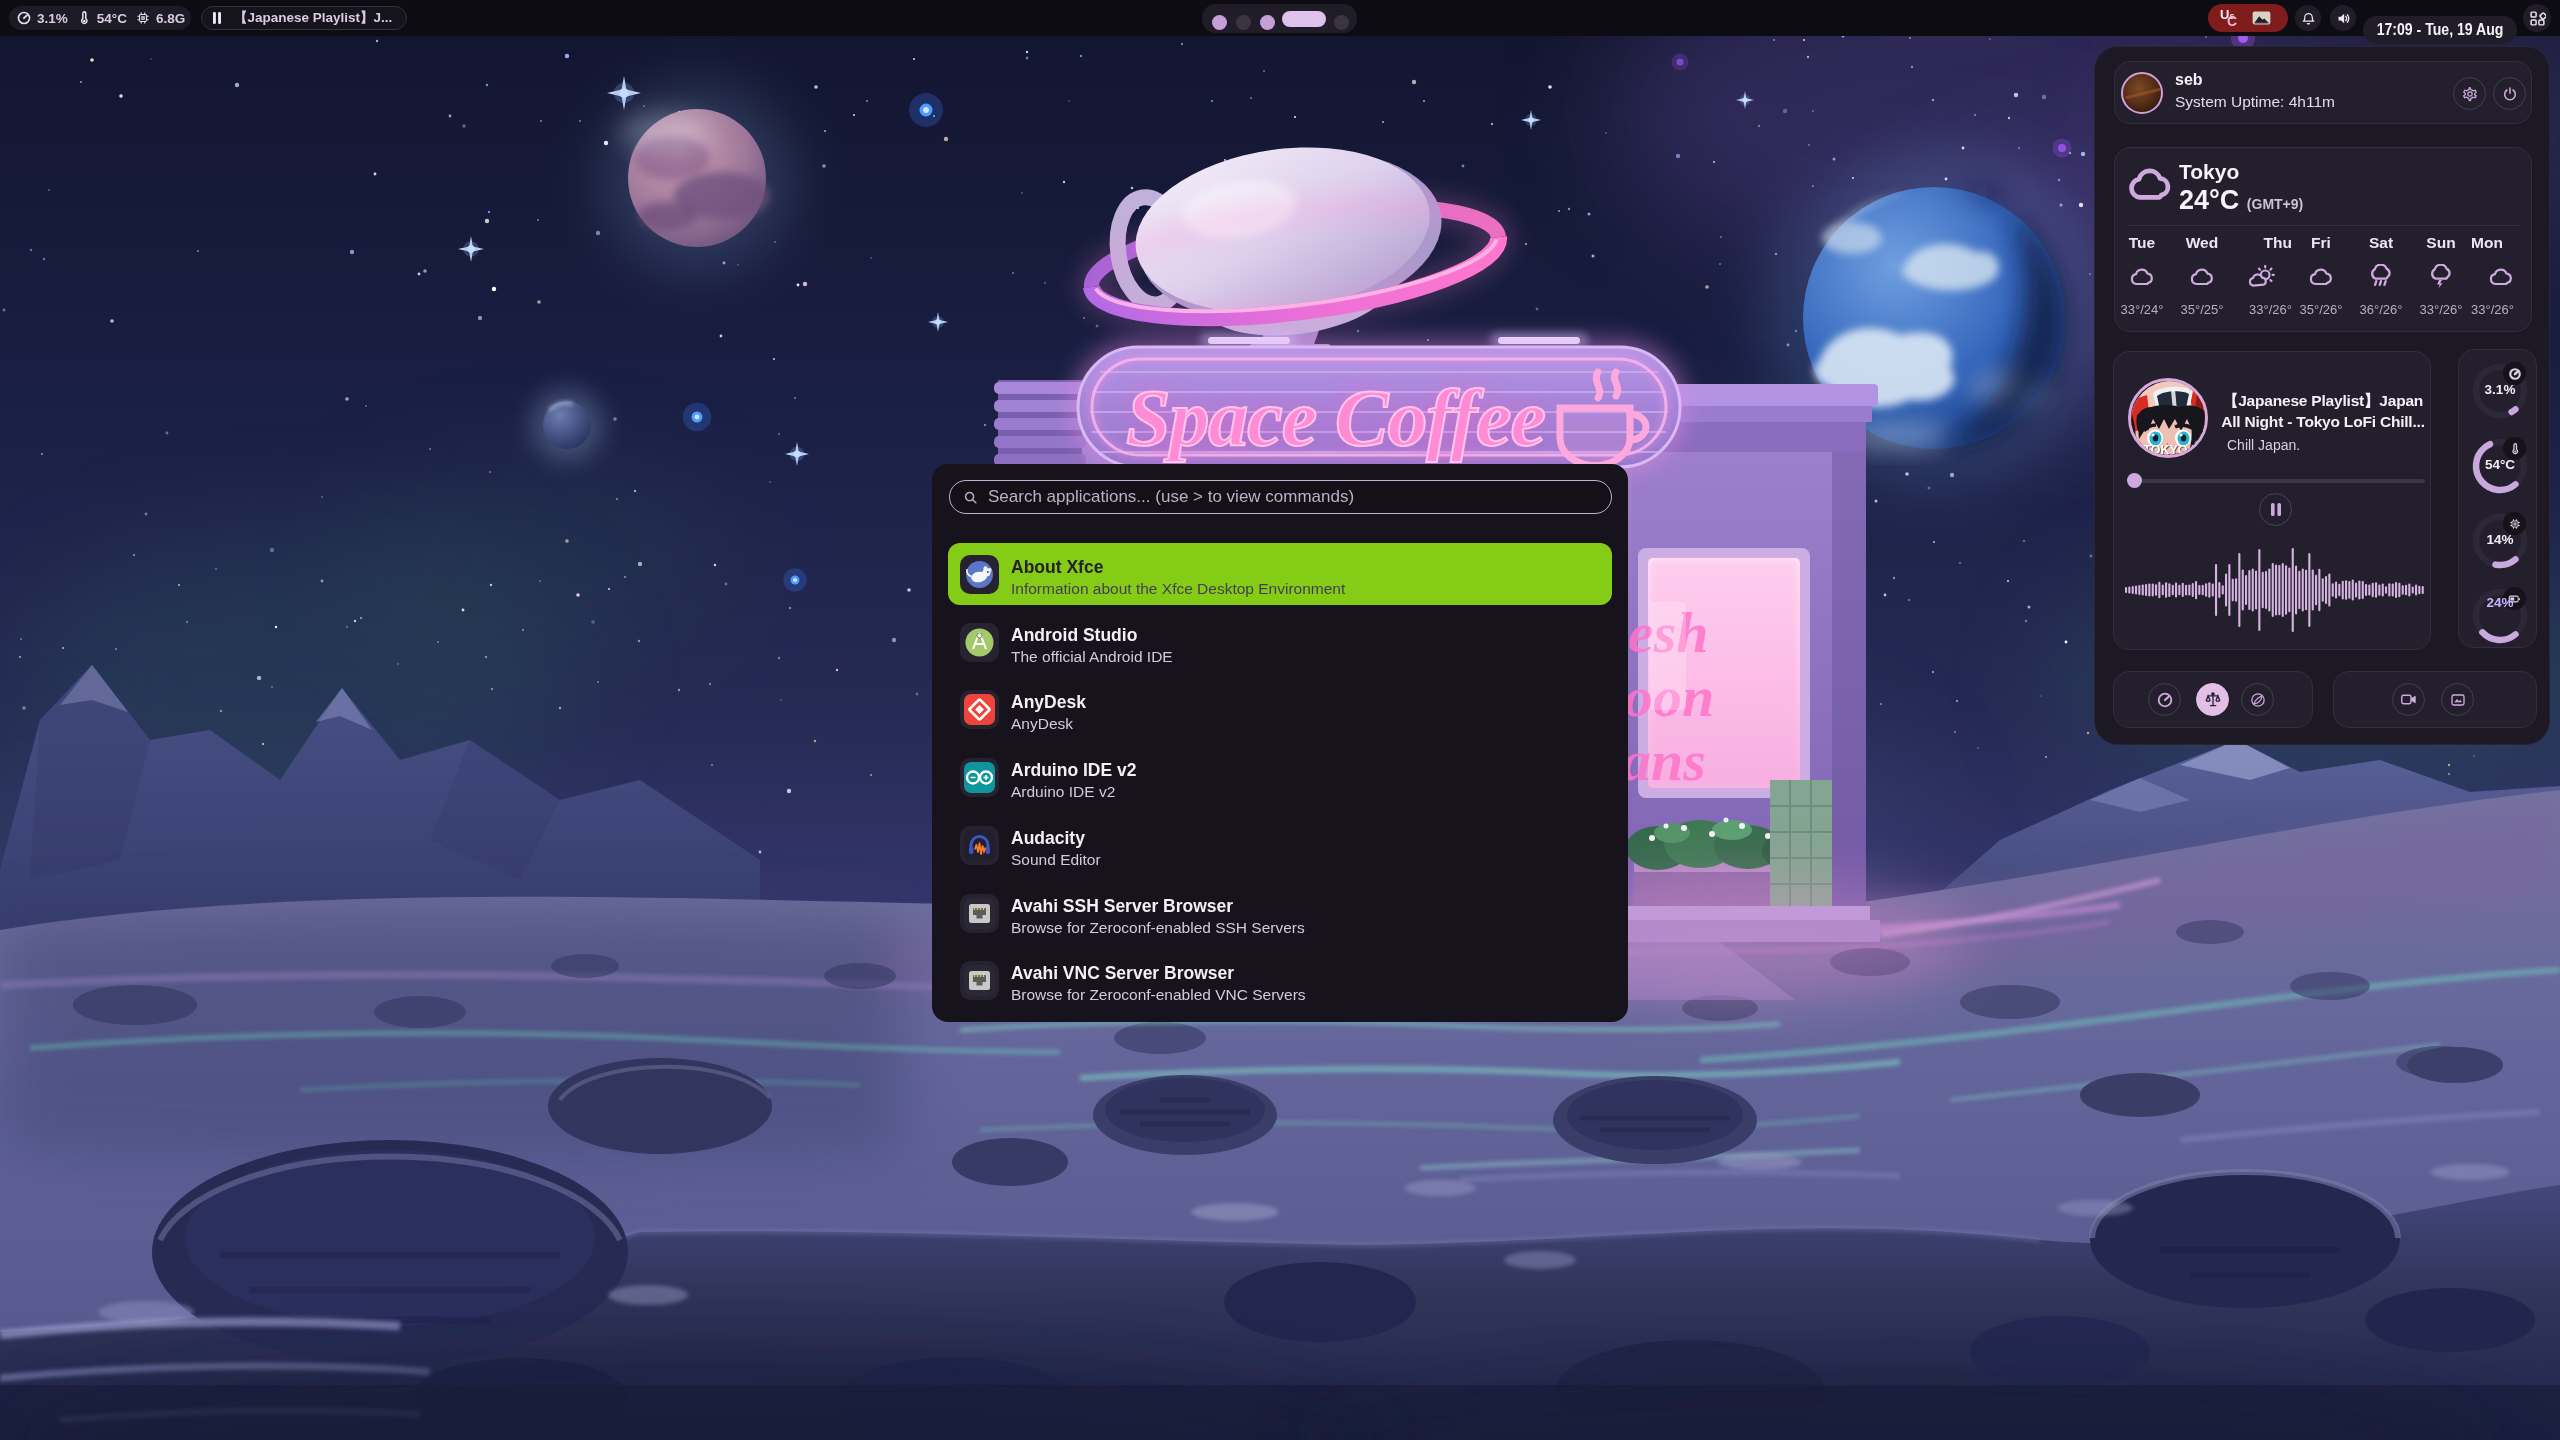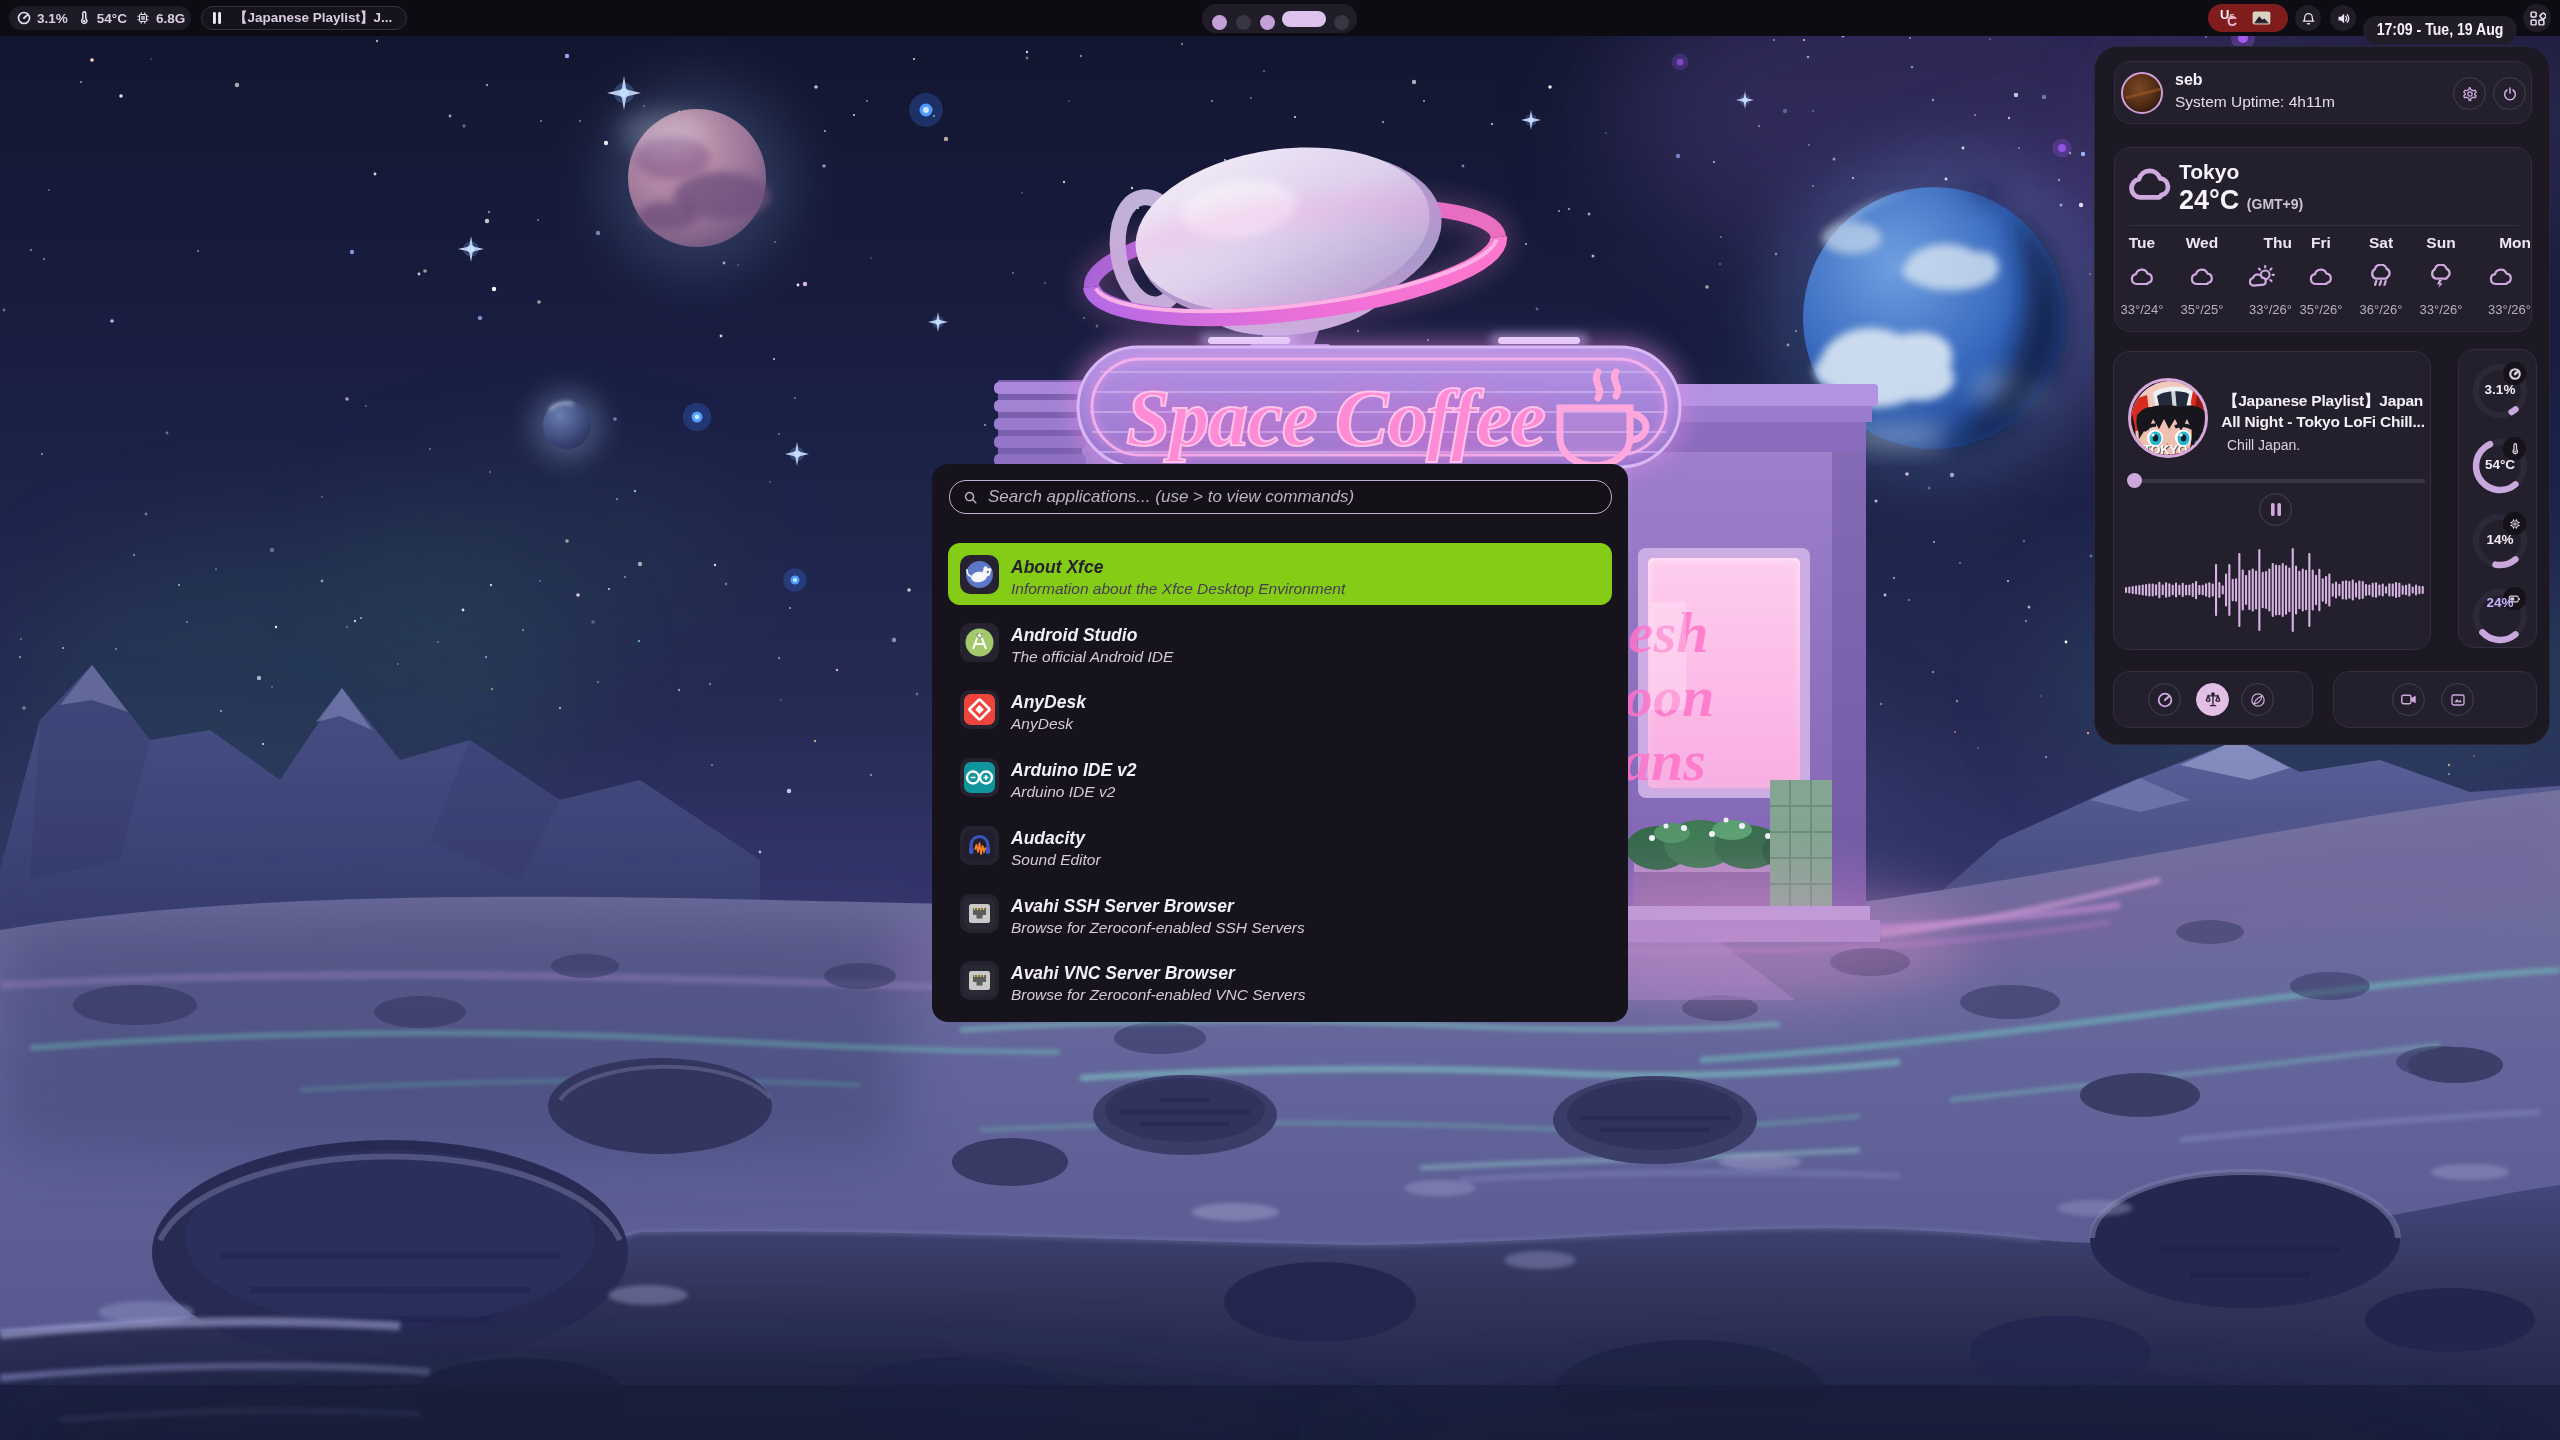--- a/index.html
+++ b/index.html
@@ -3,21 +3,21 @@
 * { margin:0; padding:0; box-sizing:border-box; }
 html,body { width:2560px; height:1440px; overflow:hidden; background:#10142e;
   font-family:"Liberation Sans", sans-serif; }
 #stage { position:absolute; left:0; top:0; width:2560px; height:1440px; overflow:hidden; }
 #wall { position:absolute; left:0; top:0; }
 .topbar { position:absolute; left:0; top:0; width:2560px; height:36px; background:#0d0c13; }
 .pill { position:absolute; border-radius:14px; display:flex; align-items:center; }
 .tbt { font-size:13.5px; color:#ddcbe2; margin-left:6px; font-weight:bold; }
 .dot { position:absolute; top:10.5px; width:15px; height:15px; border-radius:8px; }
 .cbtn { position:absolute; border-radius:50%; background:#201d29; display:flex; align-items:center; justify-content:center; }
-.launcher { position:absolute; left:932px; top:464px; width:696px; height:558px; border-radius:16px; background:#16131c;font-style:italic; }
+.launcher { position:absolute; left:932px; top:464px; width:696px; height:558px; border-radius:16px; background:#16131c; }
 .searchbox { position:absolute; left:17px; top:16px; width:663px; height:34px; border-radius:17px;
   border:1.5px solid #c4b0d4; background:#131018; display:flex; align-items:center; }
 .searchbox svg { margin-left:13px; }
 .searchbox span { margin-left:10px; font-size:17px; color:#b9b3c2; }
 .row { position:absolute; left:16px; width:664px; height:62px; border-radius:12px; display:flex; align-items:center; }
 .row.sel { background:#84cc16; }
 .ricon { margin-left:12px; width:39px; height:39px; }
 .rtext { margin-left:12px; position:relative; top:3px; }
 .sidebar { position:absolute; left:2094px; top:46px; width:456px; height:699px; border-radius:24px;
   background:#1c1824; border:1px solid #2a2533; }
@@ -1117,21 +1117,21 @@
         <div style="position:absolute;left:296px;top:86px;width:60px;text-align:center">
           <div style="font-size:15.5px;font-weight:bold;color:#ece6f2">Sun</div>
           <div style="height:42px;display:flex;align-items:center;justify-content:center;margin-top:4px">
             <svg width="26" height="26" viewBox="0 0 25 23" fill="none" stroke="#cfaade" stroke-width="2.2" stroke-linejoin="round">
               <path d="M7 13 a5 5 0 0 1 -0.5 -8.9 a6 6 0 0 1 11.5 -0.4 a4.6 4.6 0 0 1 0.6 8.1 a3 3 0 0 1 -1 1.2 Z"></path>
               <path d="M10.5 14.5 L13.5 14.5 L11.5 17.5 L14 17.5 L10.2 22 L11.2 18.8 L8.8 18.8 Z" fill="#cfaade" stroke="none"></path>
             </svg>
           </div>
           <div style="font-size:13px;color:#b6b0c2;margin-top:4px">33°/26°</div>
         </div>
-        <div style="position:absolute;left:356px;top:86px;width:60px;text-align:right">
+        <div style="position:absolute;left:356px;top:86px;width:60px;text-align:left">
           <div style="font-size:15.5px;font-weight:bold;color:#ece6f2">Mon</div>
           <div style="height:42px;display:flex;align-items:center;justify-content:center;margin-top:4px">
             <svg width="26" height="18" viewBox="0 0 25 18" fill="none" stroke="#cfaade" stroke-width="2.2" stroke-linejoin="round">
               <path d="M7 16 a5 5 0 0 1 -0.5 -9.9 a6 6 0 0 1 11.5 -0.4 a4.6 4.6 0 0 1 0.6 9.1 a3 3 0 0 1 -1 1.2 Z"></path>
             </svg>
           </div>
           <div style="font-size:13px;color:#b6b0c2;margin-top:4px">33°/26°</div>
         </div>
     </div>
 <div class="card" style="left:18px;top:304px;width:318px;height:299px">

